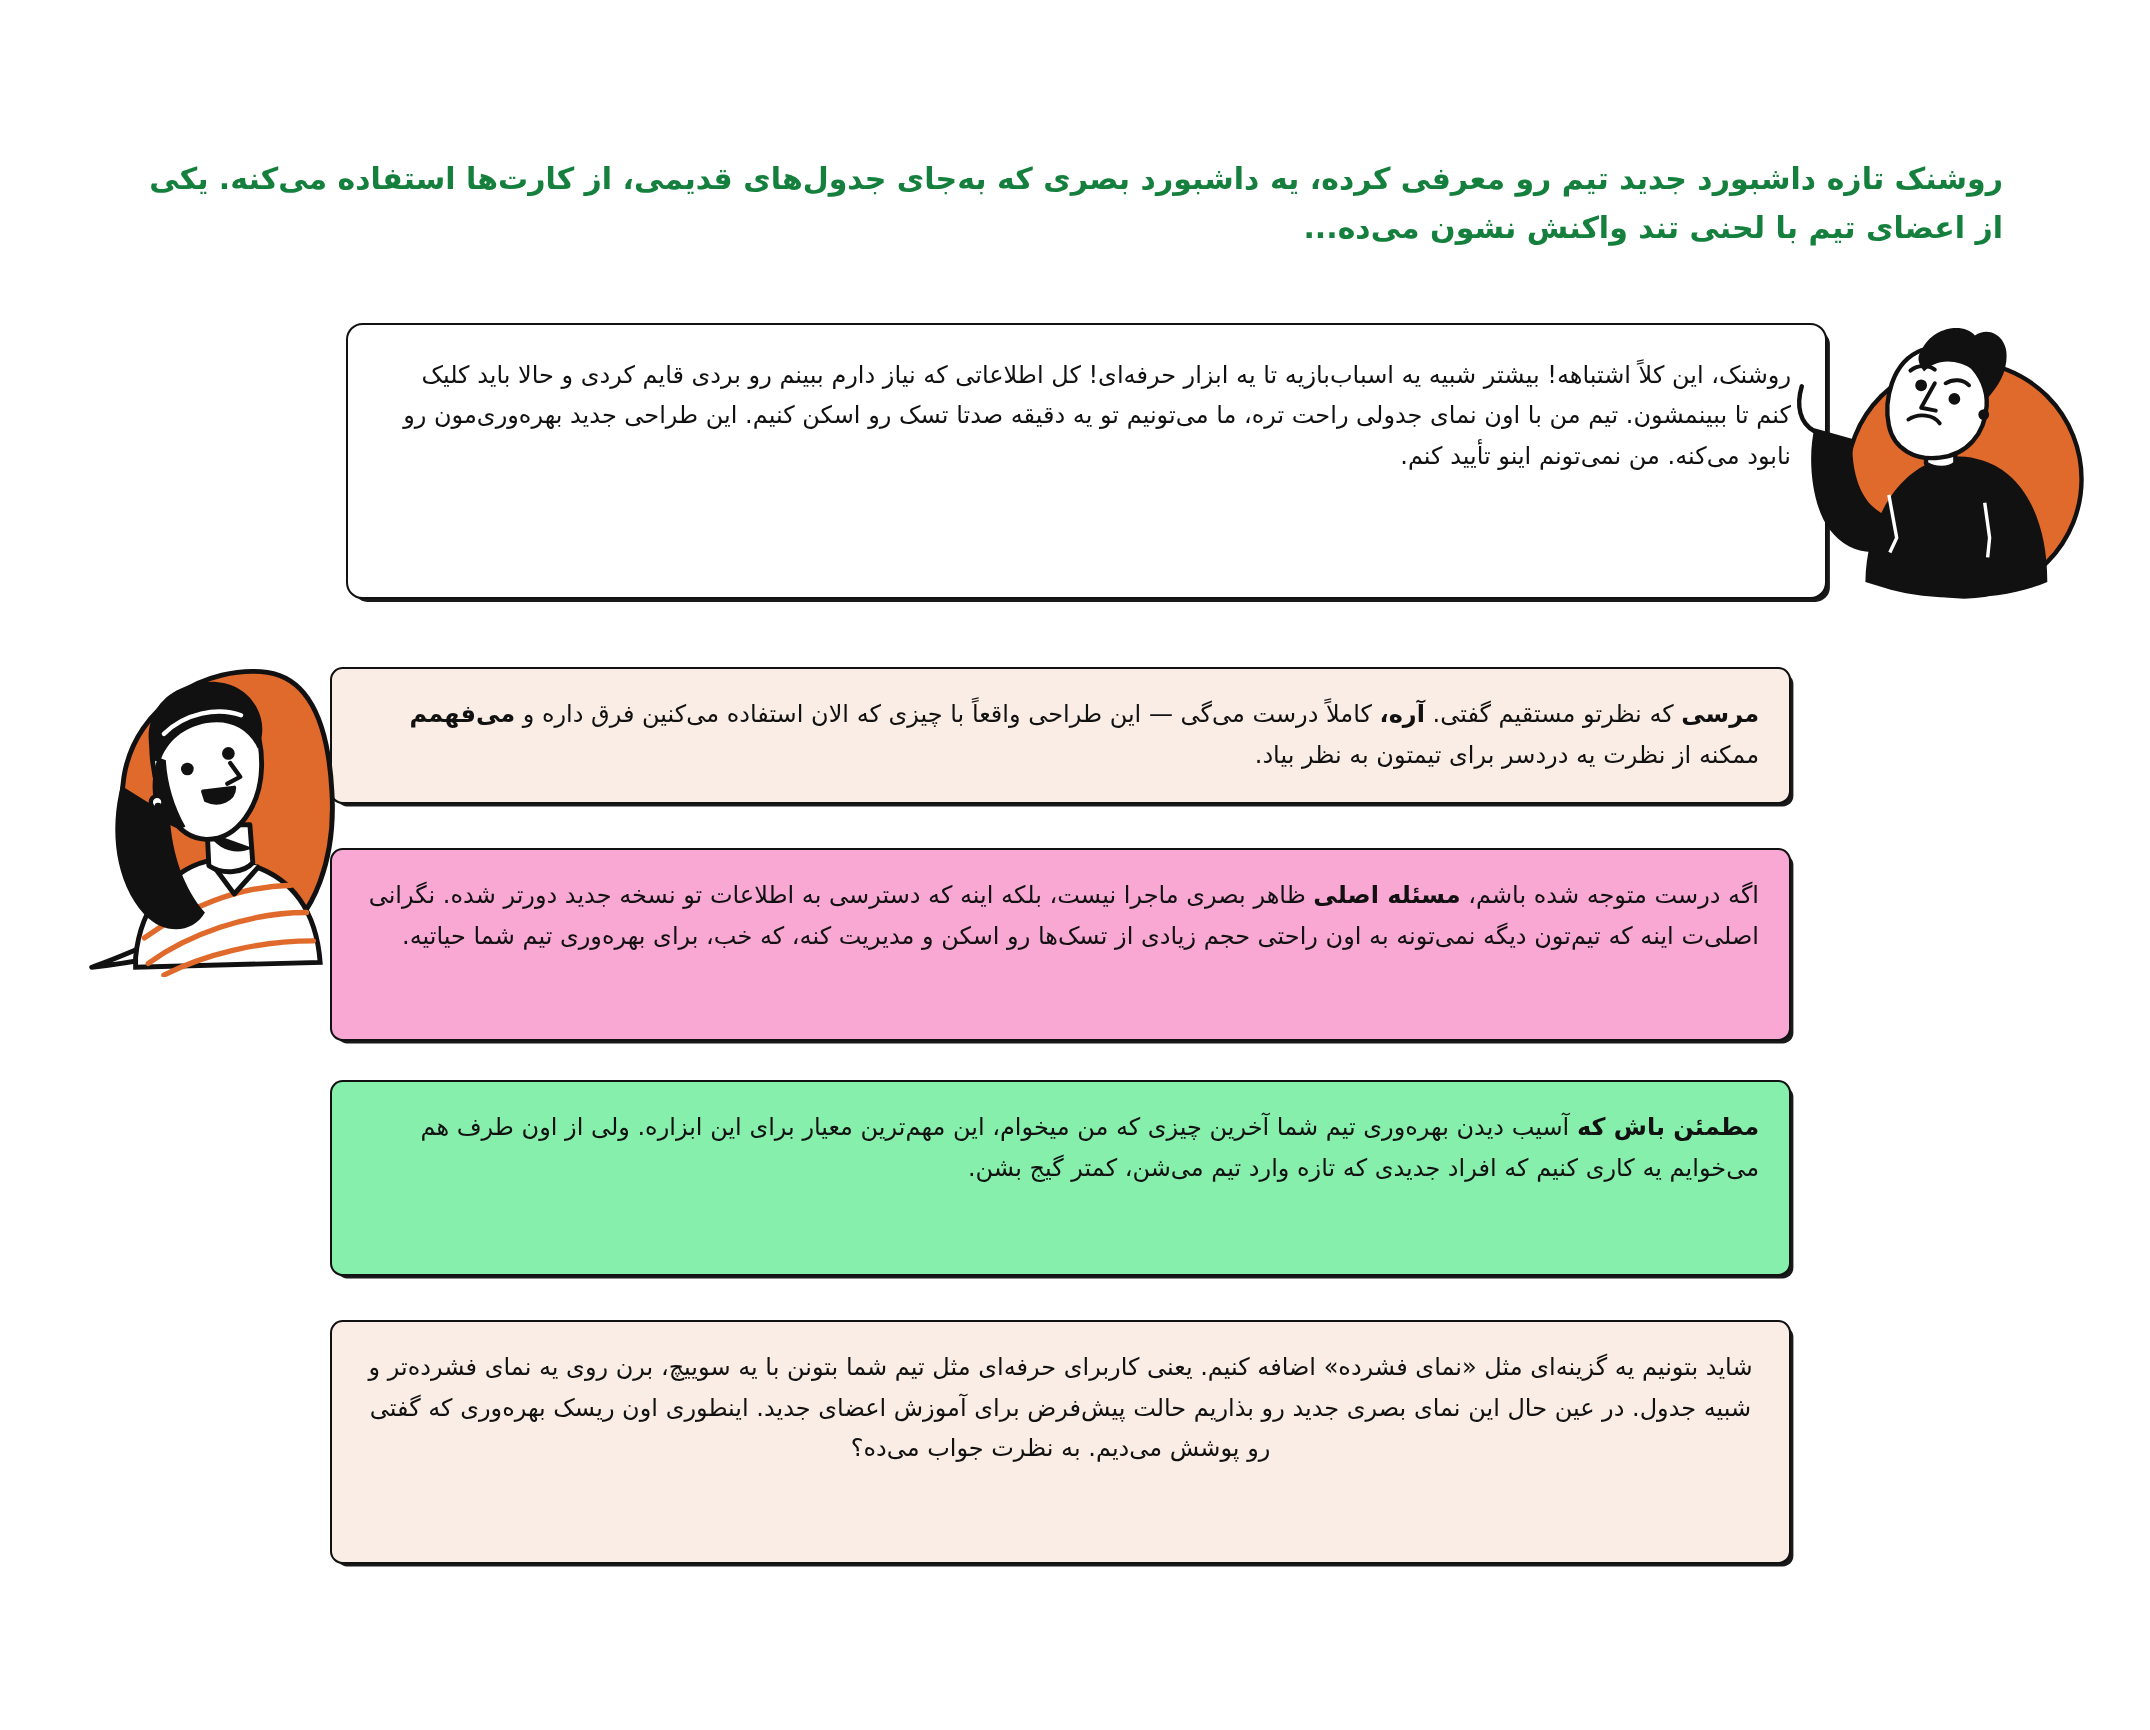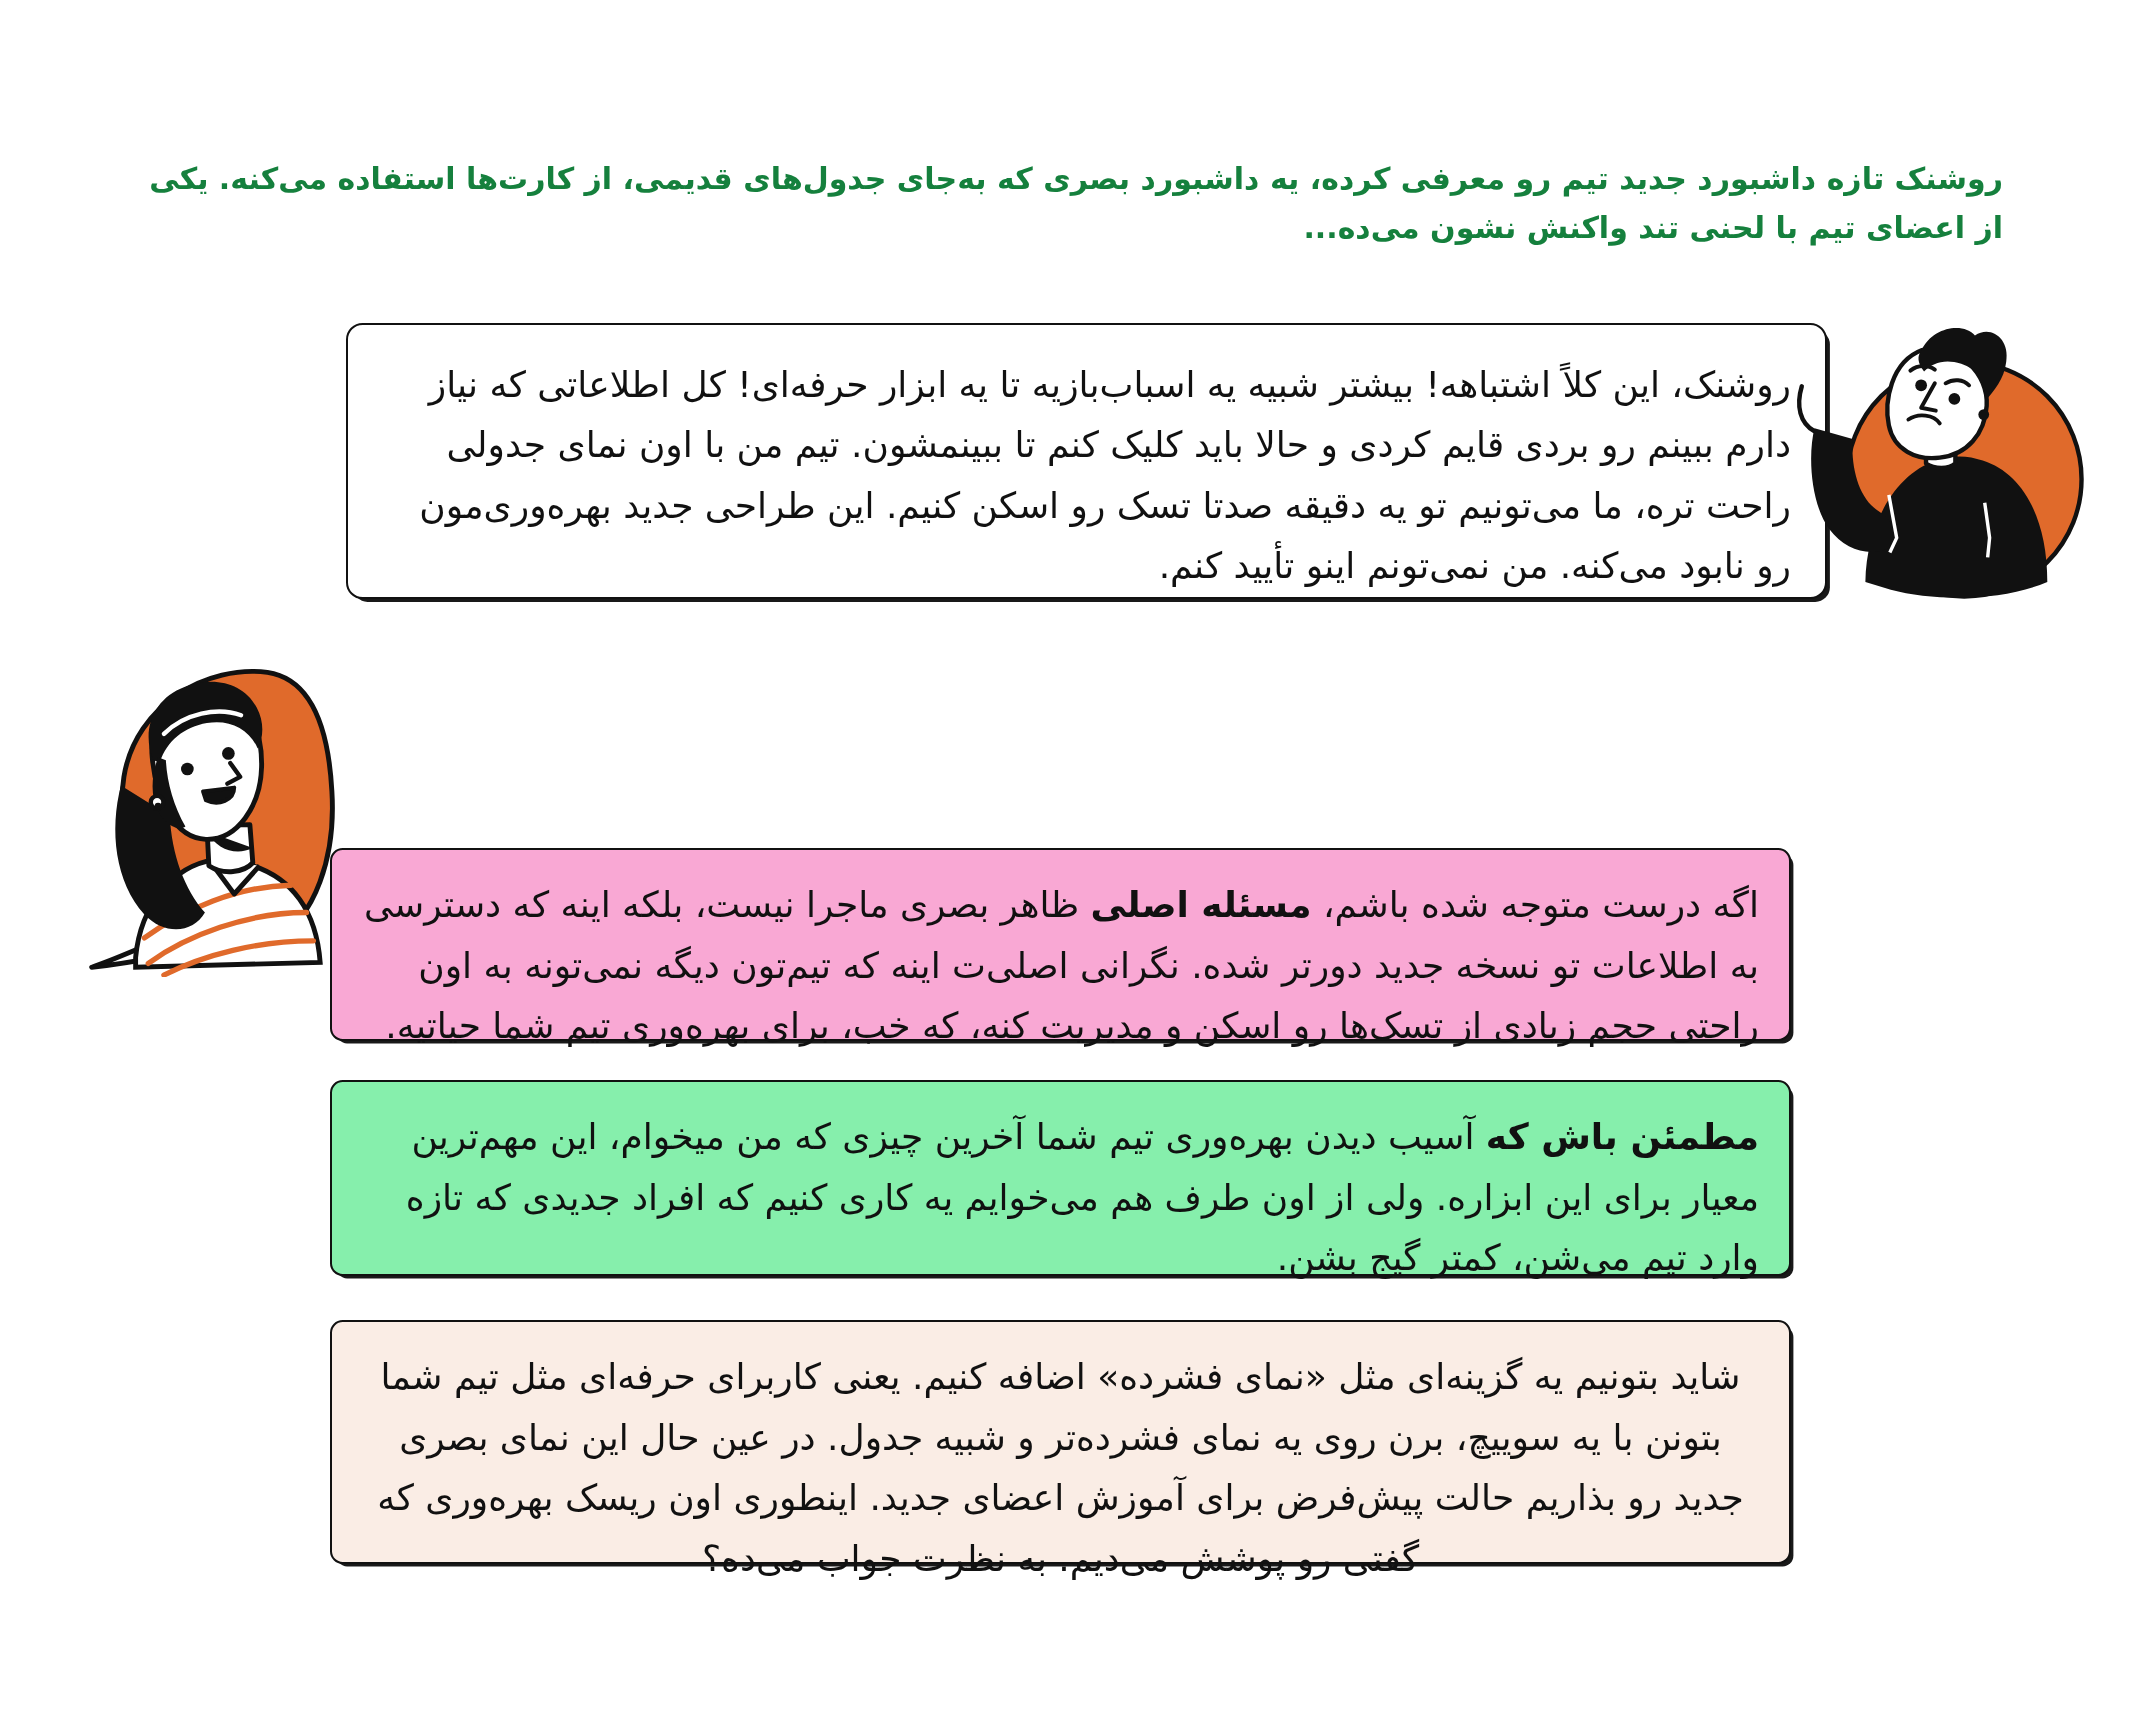--- a/index.html
+++ b/index.html
@@ -35,21 +35,21 @@
   }
 
   
   .bubble {
     position: absolute;
     box-sizing: border-box;
     border: 2.9px solid #111111;
     direction: rtl;
     text-align: right;
     color: #111111;
-    font-size: 36px;
+    font-size: 24px;
     line-height: 1.68;
     margin-left: 8px;
   }
   .bubble .txt { display: block; }
   .bubble b { font-weight: 700; }
 
   .bubble-white {
     background: #ffffff;
     border-radius: 16.6px;
     box-shadow: 4.9px 4.9px 0 -2px rgba(0,0,0,0.9);
@@ -147,20 +147,23 @@
 
       <path d="M240 128 C 256 116, 276 116, 290 126" fill="none" stroke="#111111" stroke-width="8" stroke-linecap="round"></path>
       <path d="M312 154 C 328 144, 348 146, 360 158" fill="none" stroke="#111111" stroke-width="8" stroke-linecap="round"></path>
 
       <path d="M290 154 L262 204 L292 210" fill="none" stroke="#111111" stroke-width="8" stroke-linejoin="round" stroke-linecap="round"></path>
 
       <path d="M236 228 C 256 214, 288 218, 300 236" fill="none" stroke="#111111" stroke-width="8" stroke-linecap="round"></path>
     </svg>
   </div>
 
+  <div class="bubble bubble-pink" id="bubble-2" style="background: rgb(250, 237, 229);">
+    <span class="txt"><b>مرسی</b><span> که نظرتو مستقیم گفتی. </span><b>آره،</b><span> کاملاً درست می‌گی — این طراحی واقعاً با چیزی که الان استفاده می‌کنین فرق داره و </span><b>می‌فهمم</b><span> ممکنه از نظرت یه دردسر برای تیمتون به نظر بیاد.</span></span>
+  </div>
 
   <div class="avatar" id="avatar-female">
     <svg viewBox="0 0 660 680" xmlns="http://www.w3.org/2000/svg">
 
       <path d="M420 56 C 300 40, 150 120, 126 270 C 106 400, 150 520, 250 592
                L430 608 C 520 560, 560 430, 552 300 C 544 150, 500 68, 420 56 Z" fill="#E06A2B" stroke="#111111" stroke-width="10"></path>
       <path d="M248 584 C 190 606, 120 640, 60 660 C 150 650, 230 634, 306 610 Z" fill="#ffffff" stroke="#111111" stroke-width="10" stroke-linejoin="round"></path>
 
       <path d="M150 640 C 160 530, 230 452, 310 440 L390 452 C 470 478, 520 544, 528 650
                L150 660 Z" fill="#ffffff" stroke="#111111" stroke-width="10"></path>

